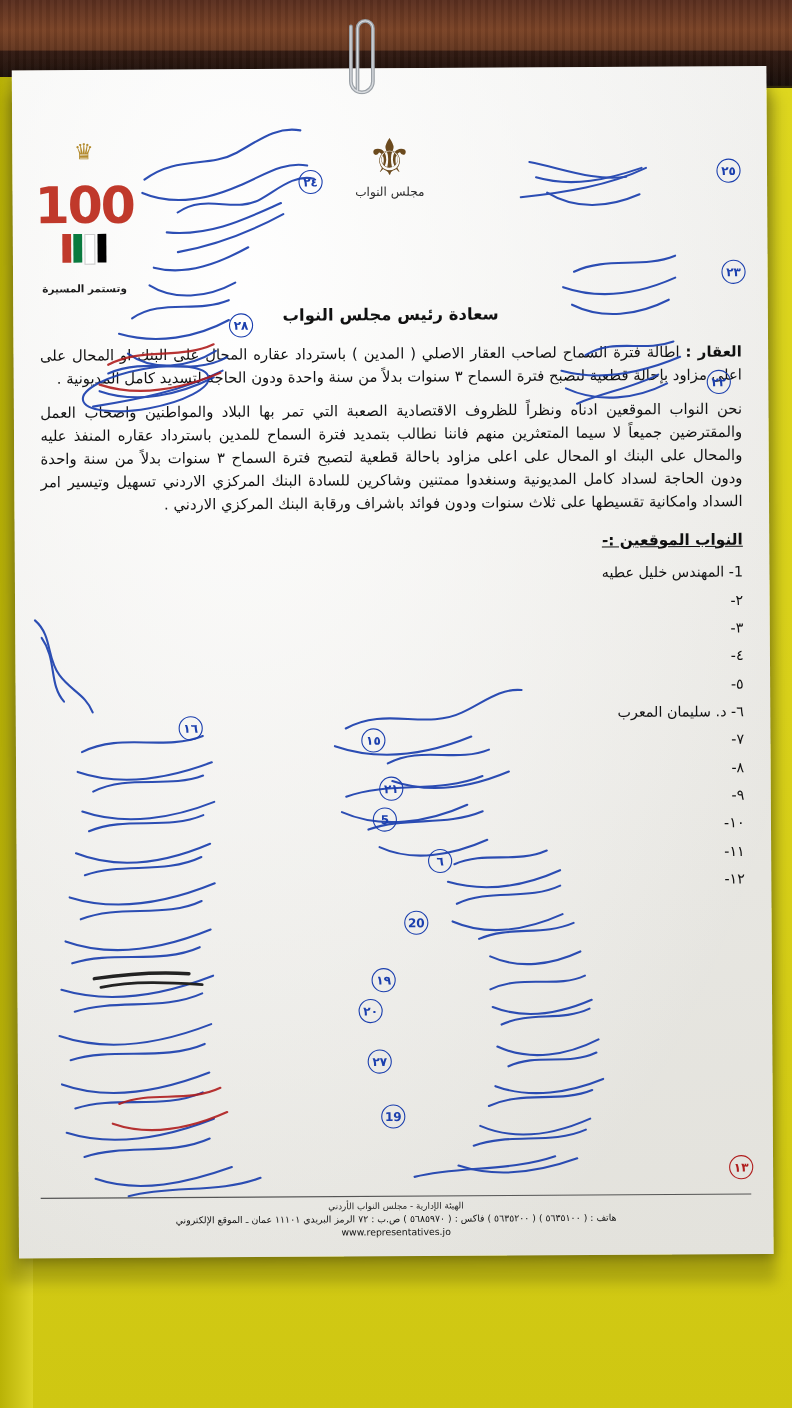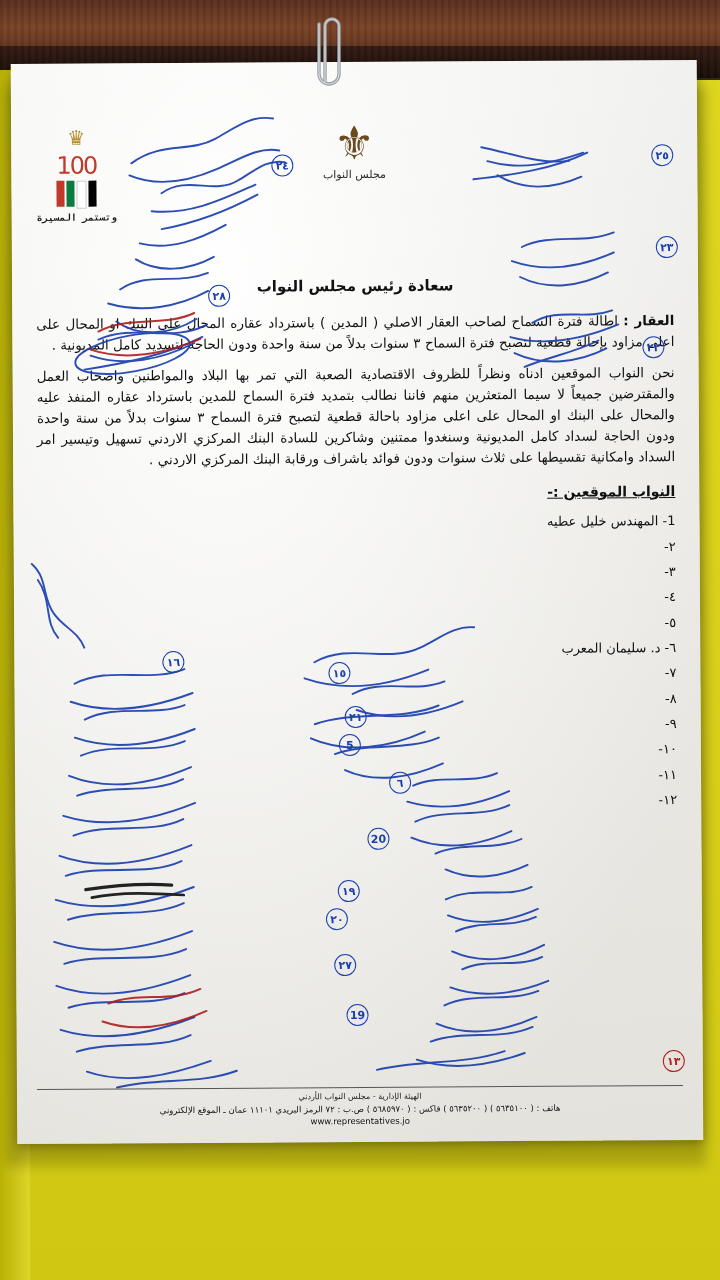--- a/index.html
+++ b/index.html
@@ -55,27 +55,27 @@
   .clip{
     position:absolute;left:315px;top:8px;width:34px;height:78px;z-index:40;
   }
 
   
   .logo-left{
     position:absolute;right:566px;top:64px;width:110px;text-align:center;
   }
   .crown{font-size:20px;color:#b38b2e;line-height:1;}
   .hundred{
-    font-size:24px;font-weight:normal;color:#c0392b;letter-spacing:-2px;
-    border:0;line-height:1;margin-top:6px;
+    font-size:46px;font-weight:bold;color:#c0392b;letter-spacing:-2px;
+    border:0;line-height:1;margin-top:16px;
   }
   .flag-bars{display:flex;justify-content:center;gap:2px;margin-top:3px;}
   .flag-bars i{display:block;width:8px;height:26px;}
   .logo-left-text{
-    font-size:9.5px;color:#1b1b1b;margin-top:3px;font-weight:bold;font-family:Liberation Mono, monospace;
+    font-size:9.5px;color:#1b1b1b;margin-top:17px;font-weight:bold;
   }
   .logo-center{
     position:absolute;left:0;right:0;top:58px;text-align:center;
   }
   .logo-center .crest{font-size:46px;color:#6b4a1e;line-height:1;}
   .logo-center .cap{font-size:11px;color:#2b2b2b;margin-top:2px;}
 
   
   .doc{
     position:absolute;right:24px;left:24px;top:195px;

